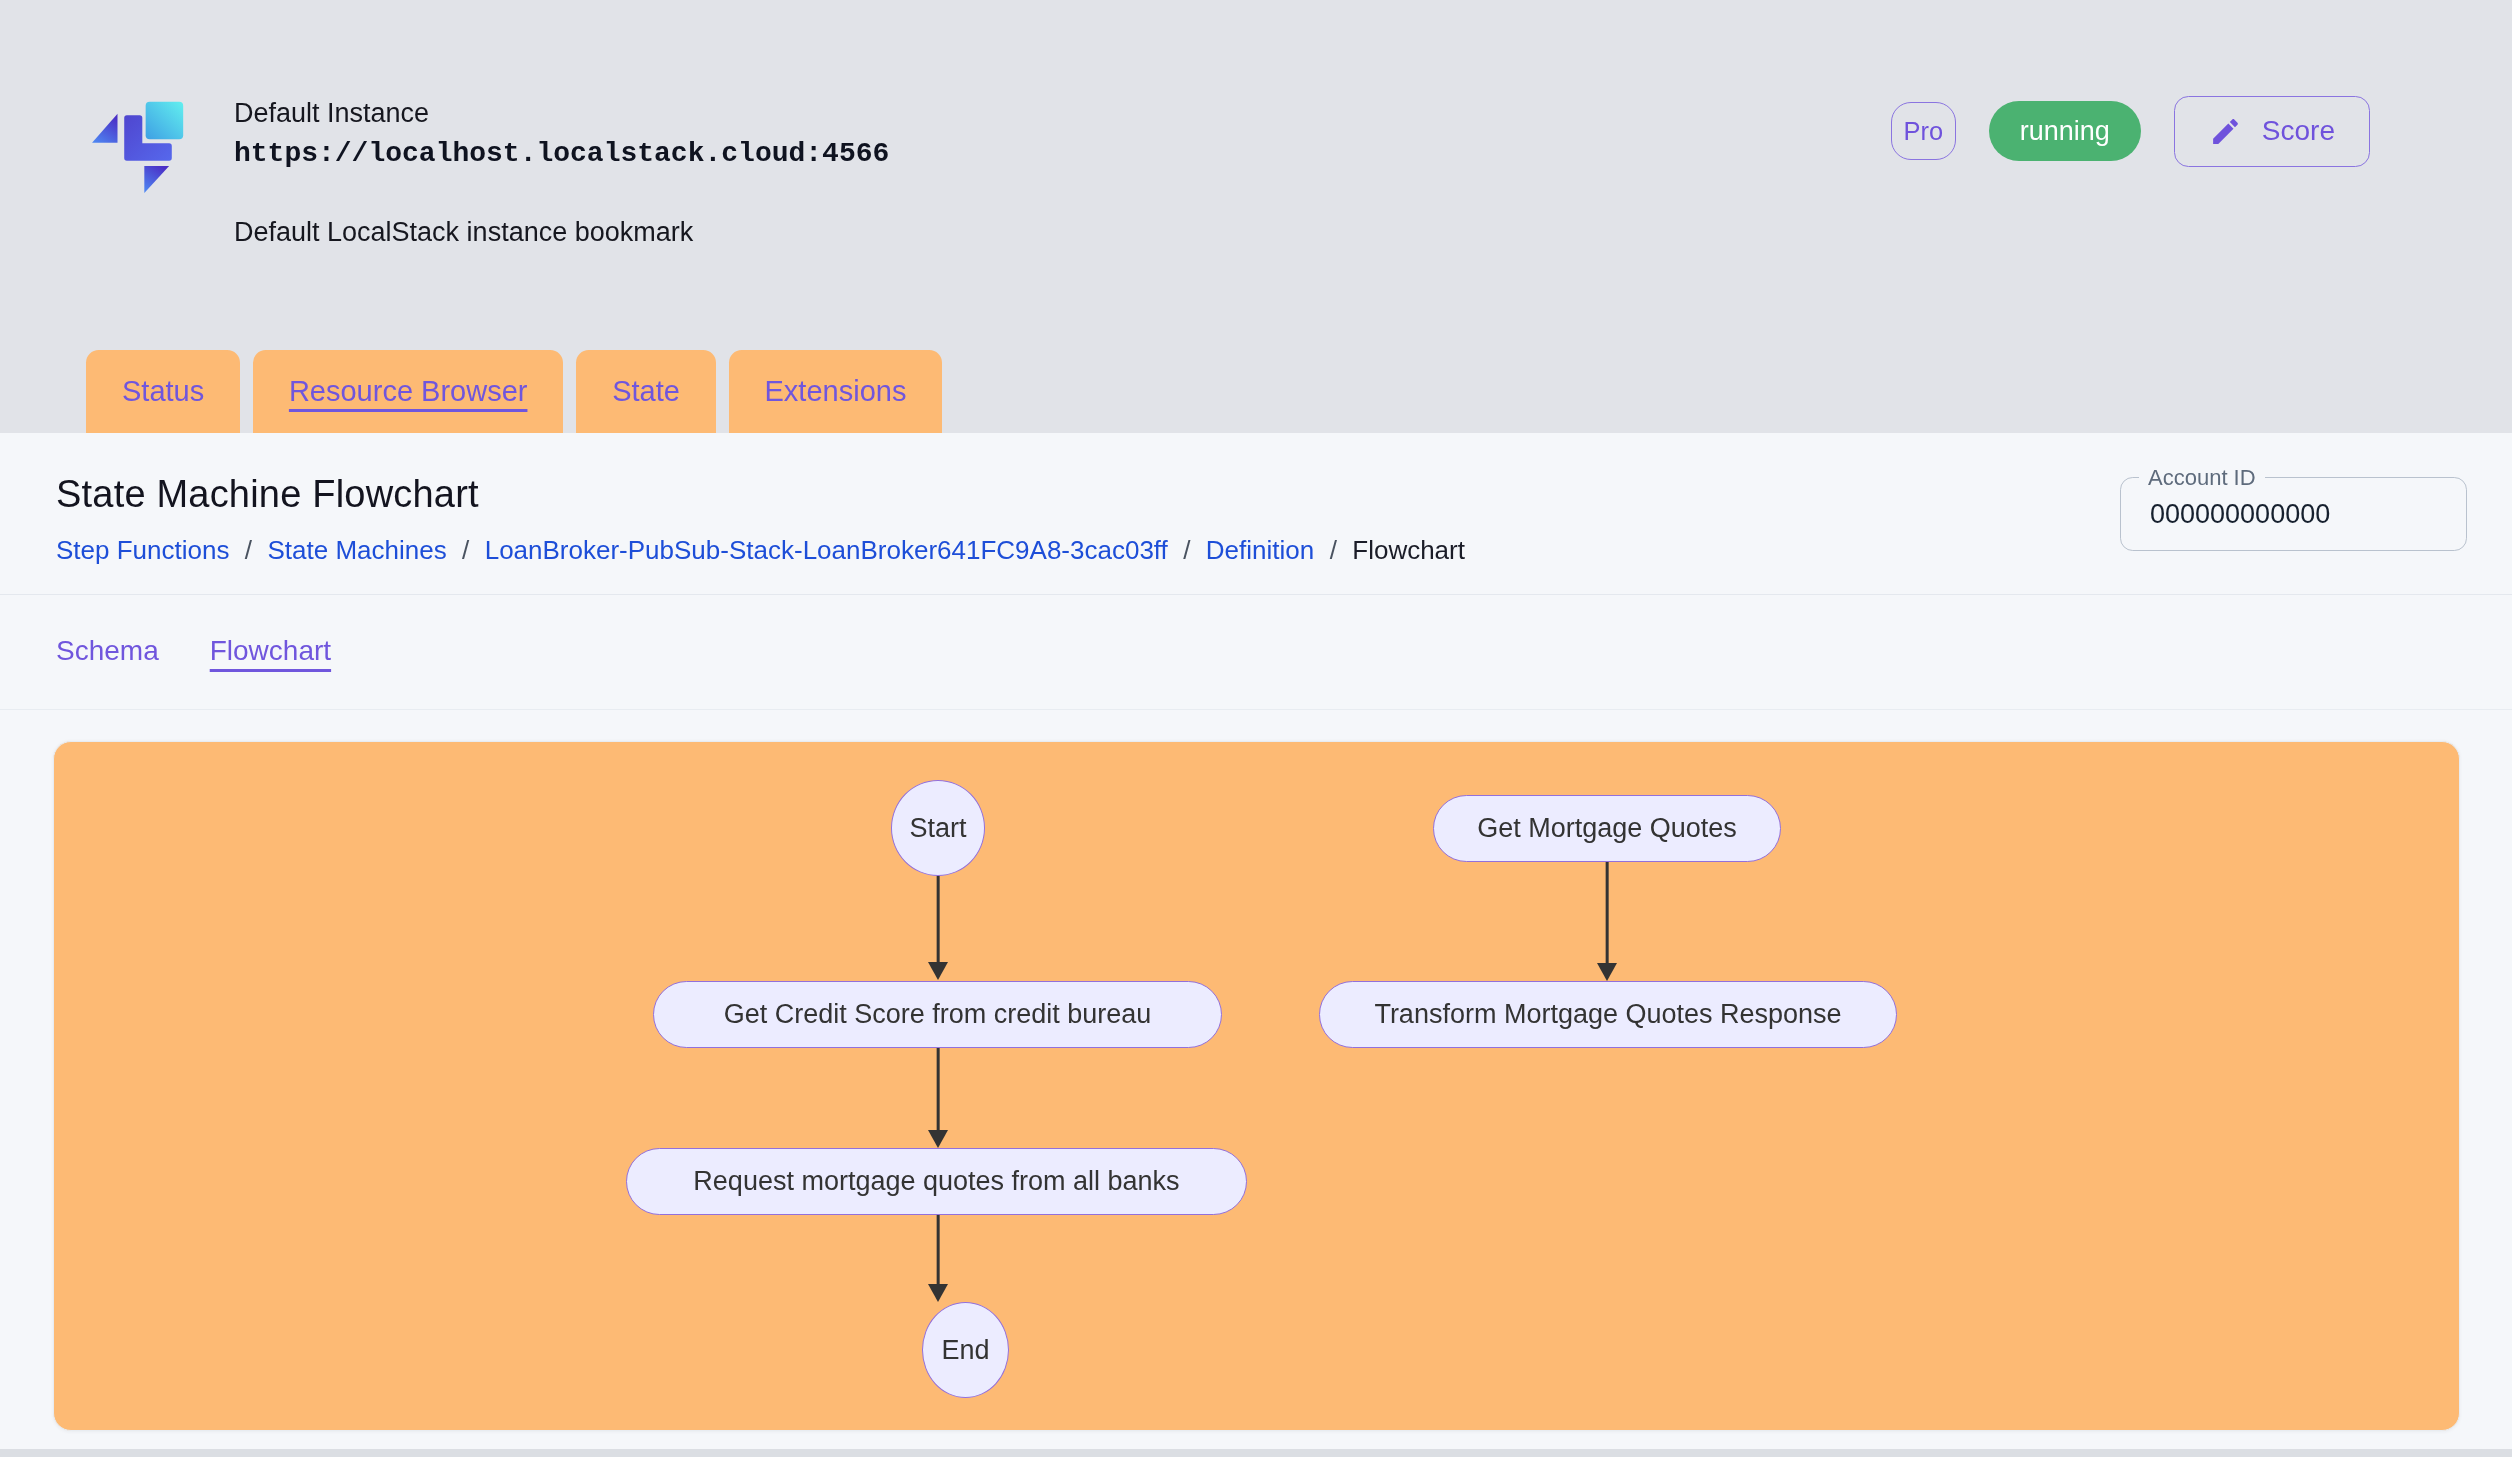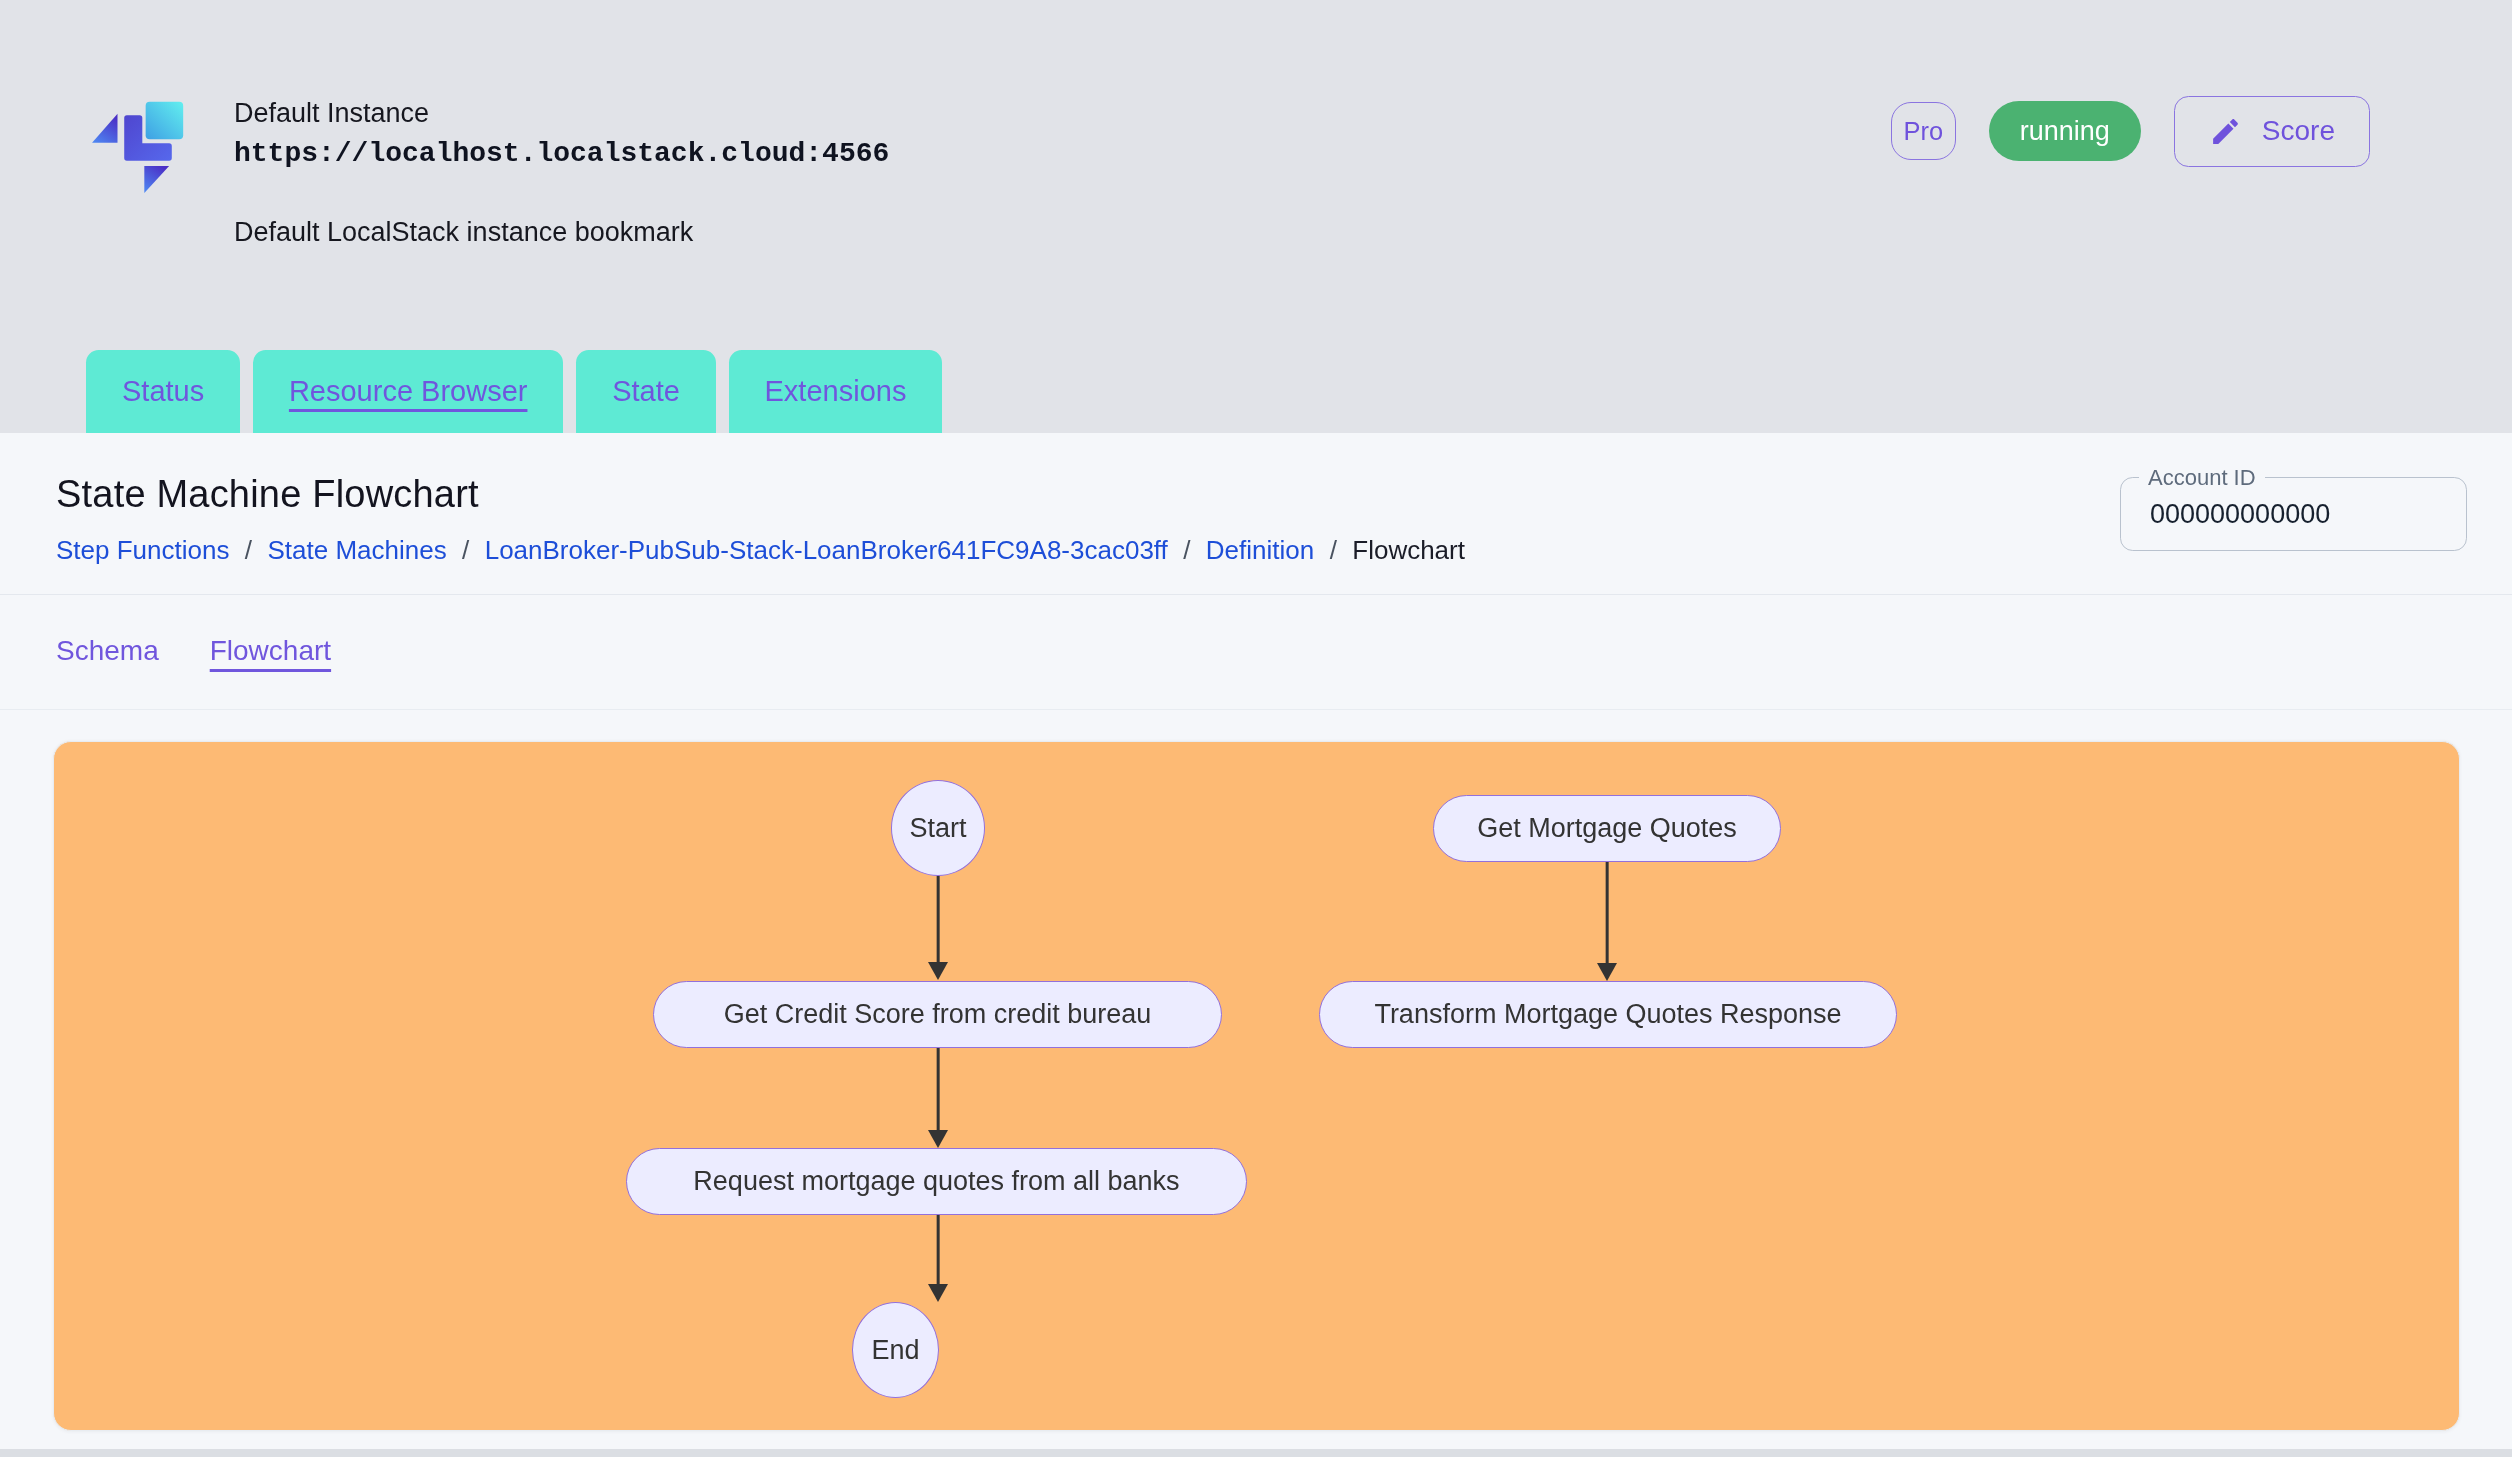--- a/index.html
+++ b/index.html
@@ -42,21 +42,21 @@
     height: 71px; padding: 0 34px; border: 1.8px solid #8A74E0; border-radius: 14.5px;
     background: transparent; color: #6F52DC; font-size: 28px;
     display: flex; align-items: center; gap: 20px; cursor: pointer;
     font-family: inherit;
   }
   .edit-btn svg { width: 33px; height: 33px; }
 
   
   .tabs { position: absolute; left: 86px; top: 350px; display: flex; gap: 12.7px; }
   .tab {
-    height: 83px; padding: 1px 36px; background: #5eead4;
+    height: 83px; padding: 1px 36px; background: #fdba74;
     border-radius: 12.7px 12.7px 0 0;
     display: flex; align-items: center;
     color: #7056DD; font-size: 29px; cursor: pointer;
   }
   .tab.active .tab-label {
     text-decoration: underline; text-underline-offset: 8.2px; text-decoration-thickness: 2.7px;
   }
 
   
   .panel {
@@ -129,21 +129,21 @@
     background: #ECECFF; border: 1.8px solid #9370DB; color: #333333;
     display: flex; align-items: center; justify-content: center;
     font-size: 27px; text-align: center;
   }
   .node-rounded { height: 67px; border-radius: 36px; }
   .node-ellipse { border-radius: 50%; }
 
   .n-start      { left: 837px;  top: 38px;  width: 94px; height: 96px; }
   .n-credit     { left: 599px;  top: 239px; width: 569px; }
   .n-request    { left: 572px;  top: 406px; width: 621px; }
-  .n-end        { left: 798px;  top: 560px; width: 87px;  height: 96px; }
+  .n-end        { left: 868px;  top: 560px; width: 87px;  height: 96px; }
   .n-getquotes  { left: 1379px; top: 53px;  width: 348px; }
   .n-transform  { left: 1265px; top: 239px; width: 578px; }
 
   .arrow { position: absolute; width: 20px; }
   .arrow-line {
     position: absolute; left: 50%; transform: translateX(-50%);
     top: 0; bottom: 16.3px; width: 2.7px; background: #333333;
   }
   .arrow-head {
     position: absolute; bottom: 0; left: 0;

